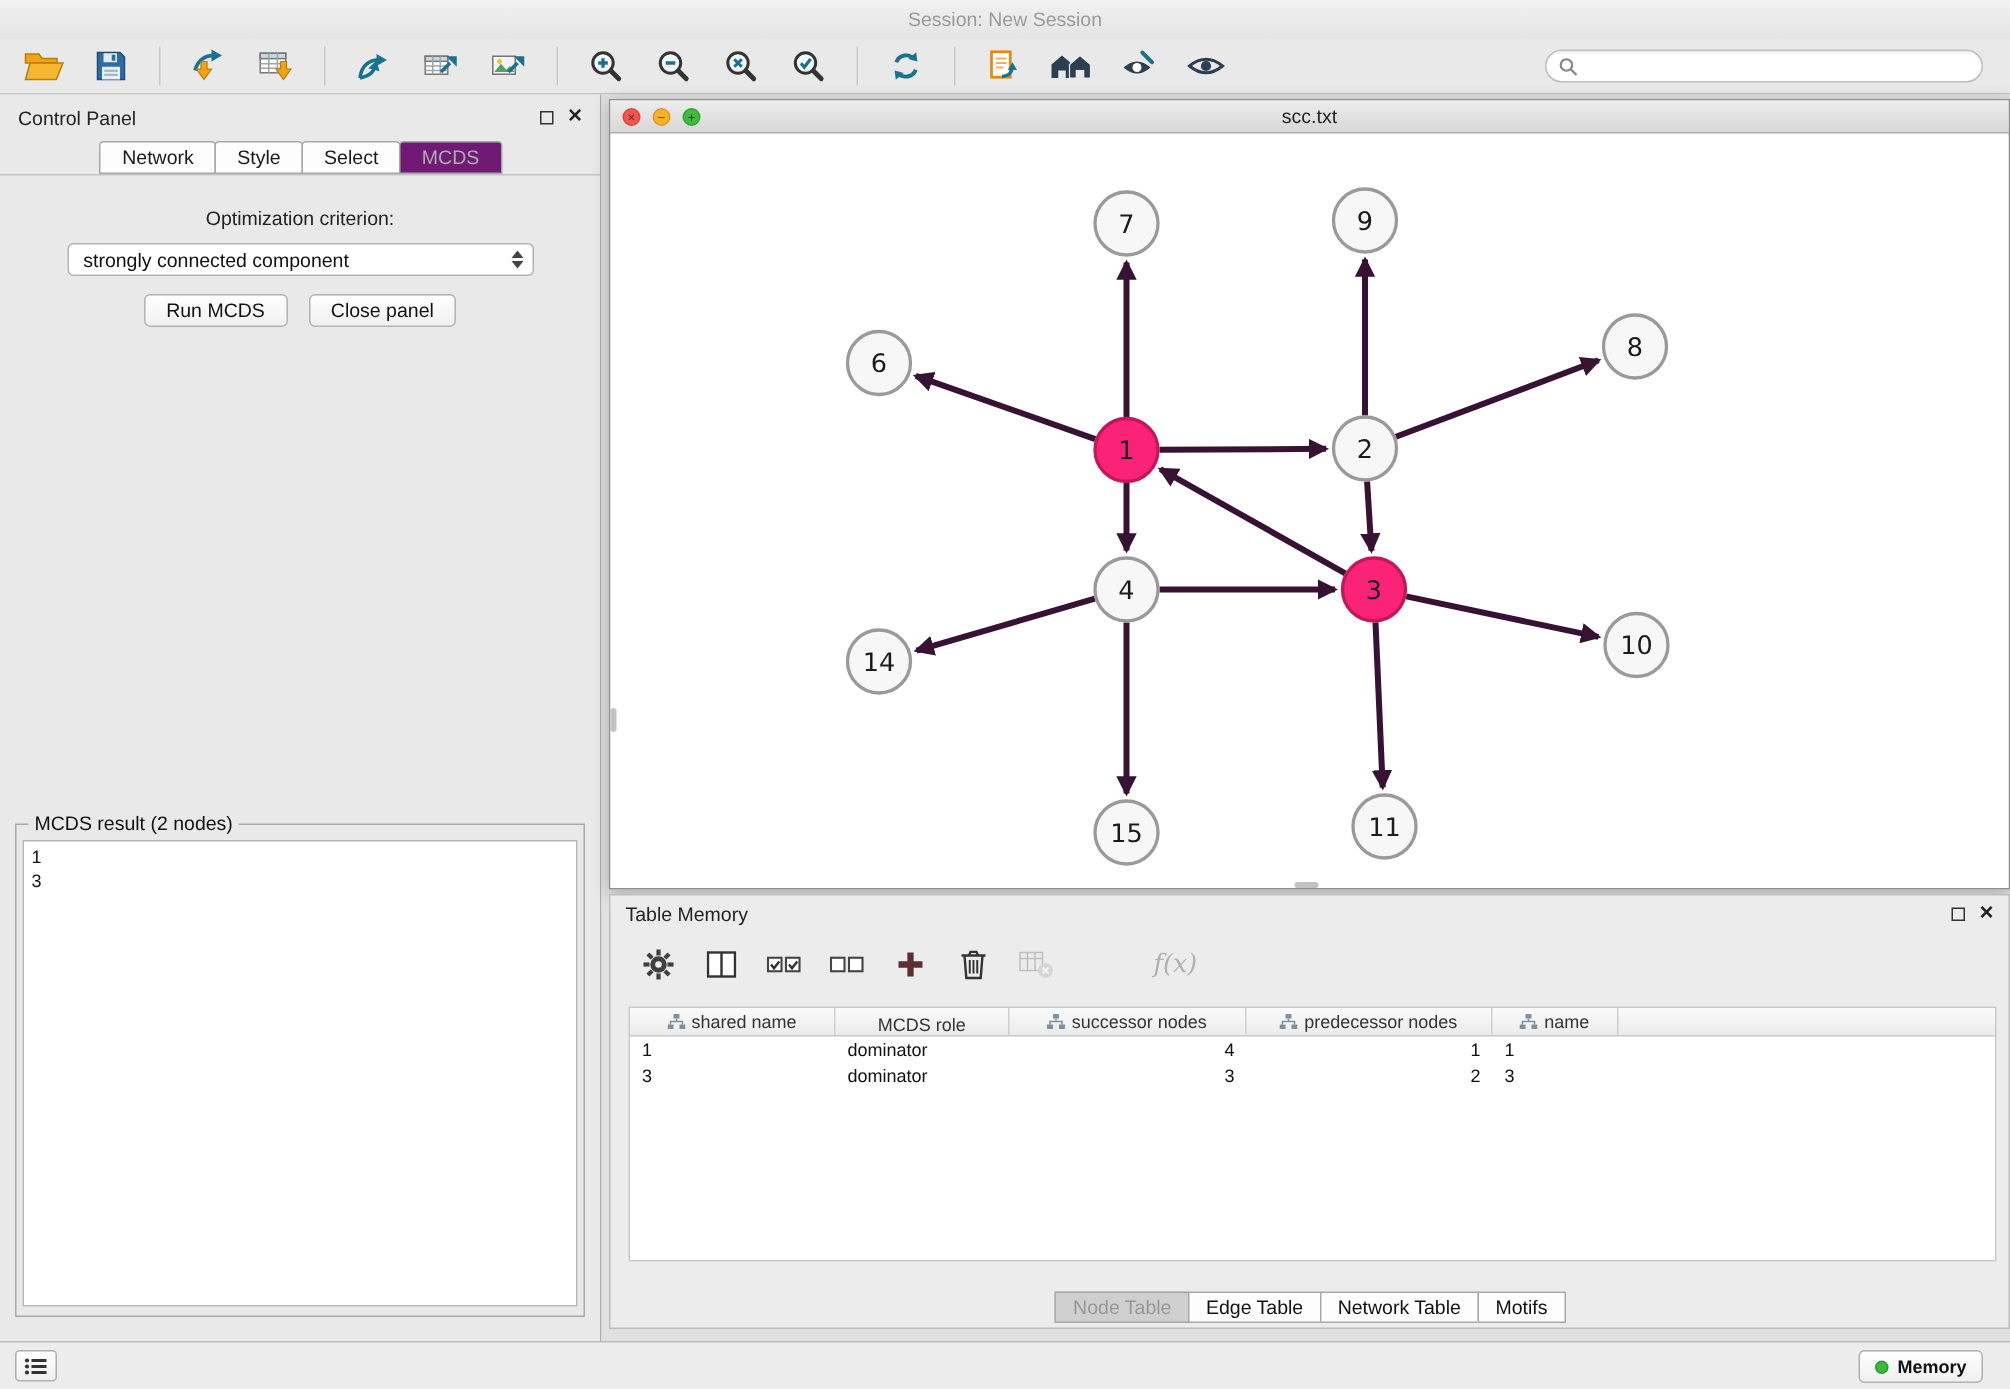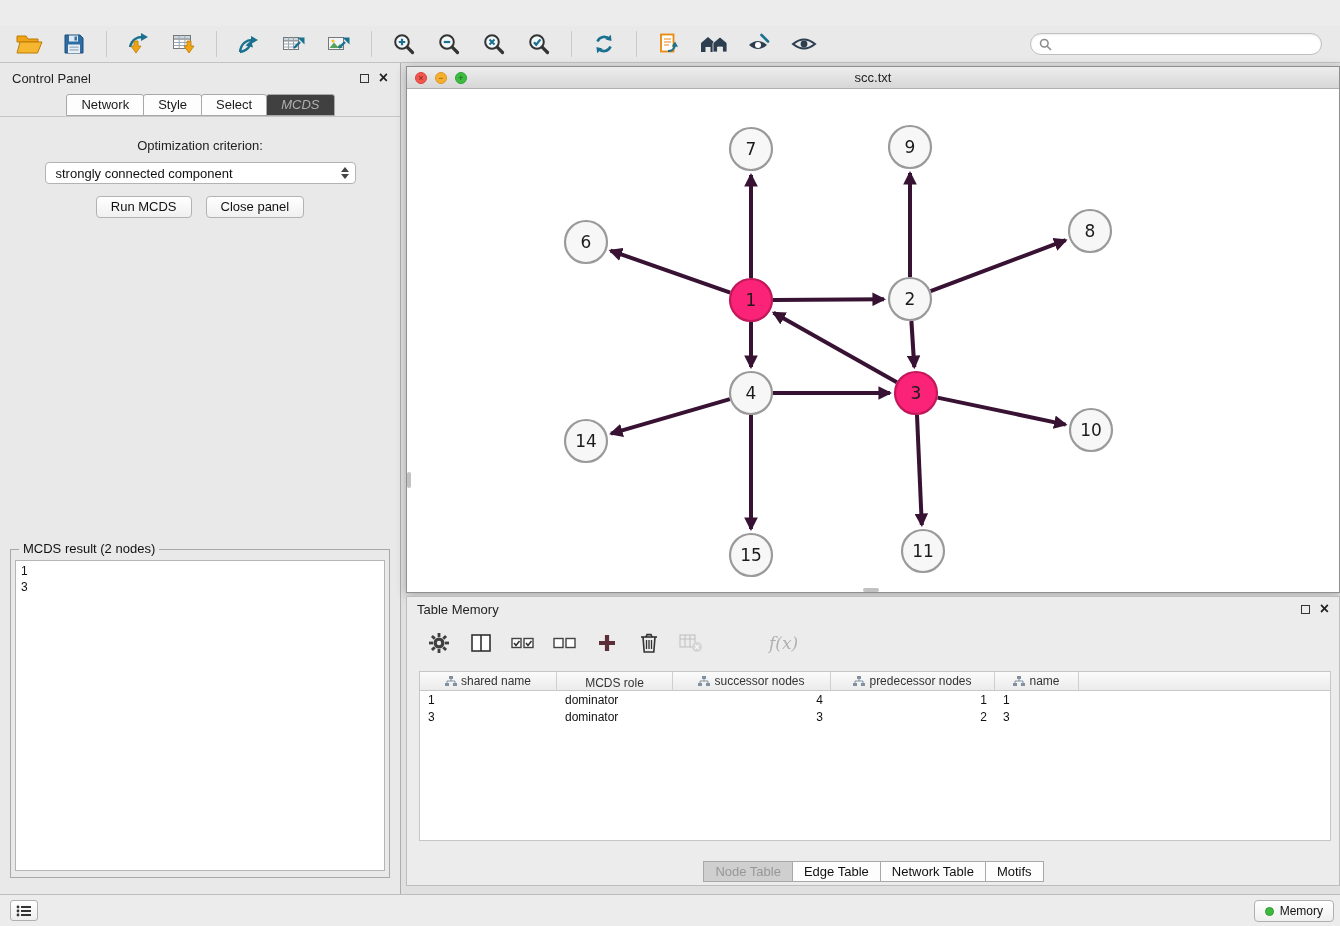--- a/index.html
+++ b/index.html
@@ -32,21 +32,21 @@
   .cp-header { height:30px; display:flex; align-items:center; padding:0 12px; gap:10px;
     font-size:13px; color:#222; }
   .cp-header .grow { flex:1; }
   .float-glyph { width:9px; height:9px; border:1.5px solid #333; display:inline-block; }
   .close-glyph { font-size:16px; font-weight:bold; color:#222; line-height:12px; }
   .cp-tabs { display:flex; justify-content:center; align-items:flex-end; height:24px;
     border-bottom:1px solid #c6c6c6; }
   .cp-tab { border:1px solid #a8a8a8; background:#fdfdfd; height:22px; line-height:20px;
     padding:0 14px; font-size:13px; color:#1a1a1a; margin-right:-1px;
     border-radius:3px 3px 0 0; }
-  .cp-tab.selected { background:#404040; color:#afafaf;font-style:italic; }
+  .cp-tab.selected { background:#701a75; color:#afafaf; }
   .cp-content { position:absolute; left:0; right:0; top:55px; bottom:0; }
   .opt-label { margin-top:20px; text-align:center; font-size:13px; color:#222; }
   .dropdown { margin:9px auto 0; width:311px; height:22px; background:#fff;
     border:1px solid #b3b3b3; border-radius:4px; display:flex; align-items:center;
     padding:0 6px 0 10px; font-size:13px; color:#111; }
   .dropdown .grow { flex:1; }
   .stepper { display:flex; flex-direction:column; align-items:center; gap:2px; }
   .tri { width:0; height:0; border-left:4px solid transparent; border-right:4px solid transparent; }
   .tri.up { border-bottom:5px solid #444; }
   .tri.down { border-top:5px solid #444; }
@@ -104,30 +104,33 @@
   .tp-tab { border:1px solid #a8a8a8; background:#fdfdfd; height:21px; line-height:19px;
     padding:0 11px; font-size:13px; color:#111; margin-right:-1px; }
   .tp-tab.selected { background:#cfcfcf; color:#979797; }
 
   
   .statusbar { position:absolute; left:0; right:0; bottom:0; height:32px;
     background:#ececec; border-top:1px solid #bcbcbc; }
   .sb-left-btn { position:absolute; left:10px; top:5px; width:28px; height:21px;
     border:1px solid #b0b0b0; border-radius:3px; background:linear-gradient(#fff,#eee);
     display:flex; align-items:center; justify-content:center; }
-  .memory-btn { position:absolute; right:6px; top:5px; height:22px;
+  .memory-btn { position:absolute; right:18px; top:5px; height:22px;
     border:1px solid #b0b0b0; border-radius:4px; background:linear-gradient(#fff,#efefef);
-    display:flex; align-items:center; gap:6px; padding:0 10px; font-size:12px; color:#111; }
+    display:flex; align-items:center; gap:6px; padding:0 10px; font-size:12px; color:#111;font-weight:bold; }
   .mem-dot { width:9px; height:9px; border-radius:50%; background:#3db93d; border:1px solid #2c9b2f; }
 </style>
 </head>
 <body>
 
 <div id="app">
 
+  <div class="titlebar">
+    <span>Session: New Session</span>
+  </div>
 
   <div class="toolbar">
     <div class="tb-btn">
       <svg width="27" height="22" viewBox="0 0 27 22">
           <path d="M1 3 h9 l2 3 h10 v3 H1 z" fill="#f2a313" stroke="#b97c06"></path>
           <path d="M4 9 h22 l-4.5 11 H1 z" fill="#f7b62f" stroke="#b97c06"></path>
         </svg>
     </div>
     <div class="tb-btn">
       <svg width="22" height="22" viewBox="0 0 22 22">

